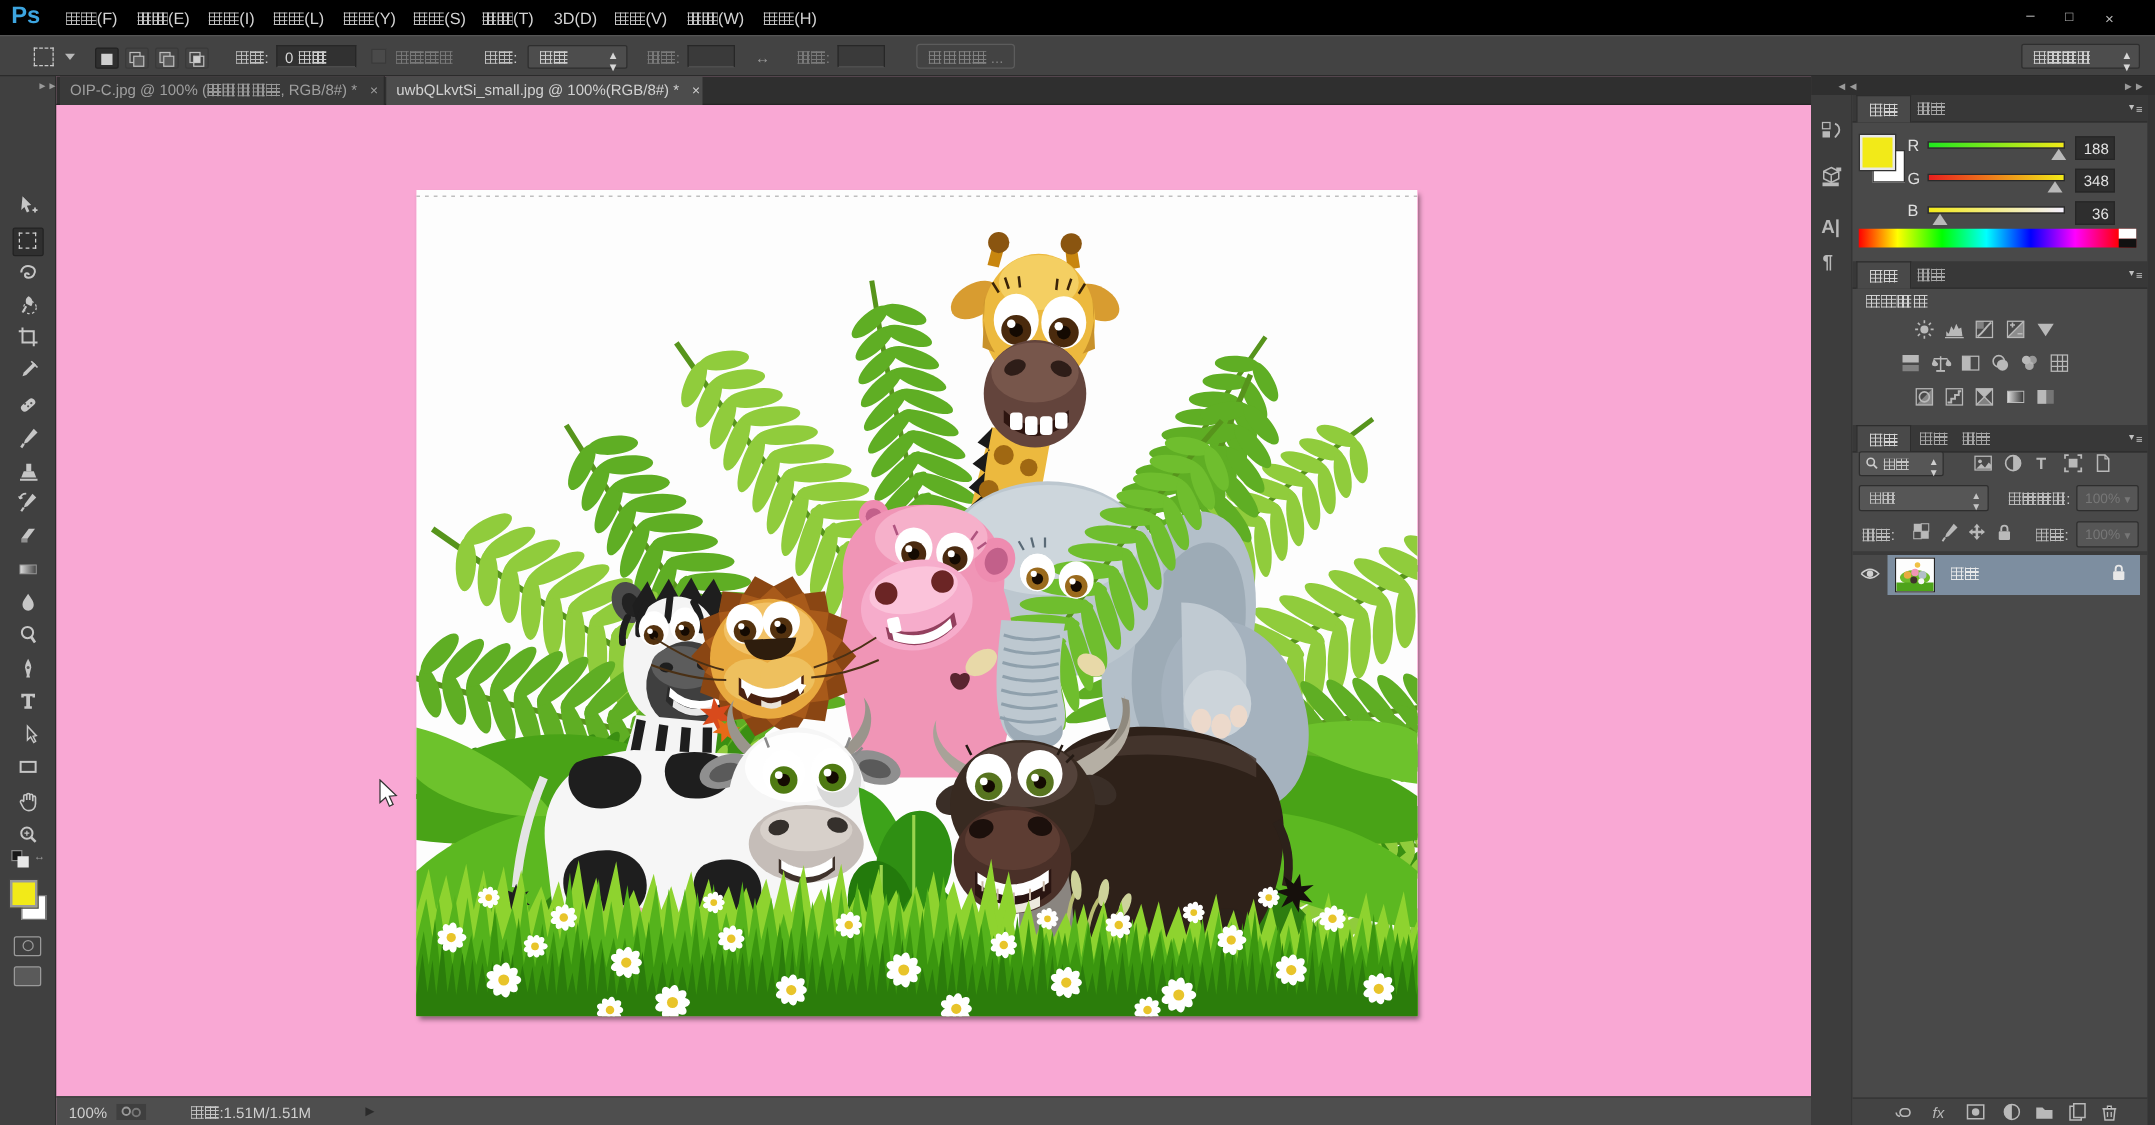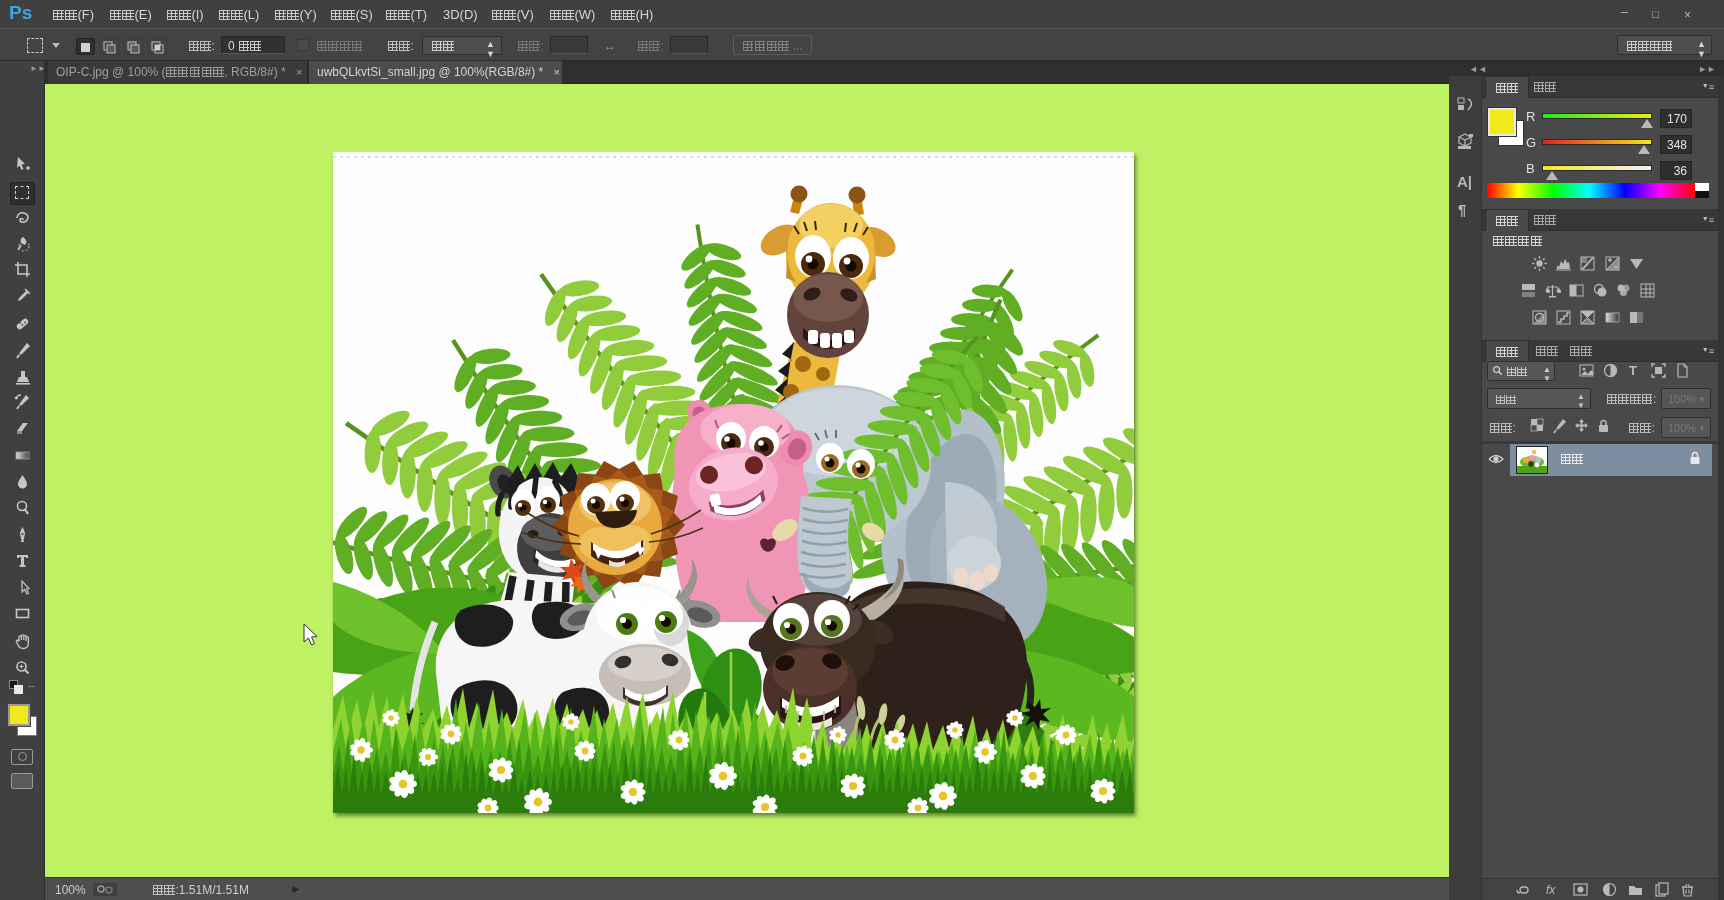--- a/index.html
+++ b/index.html
@@ -2,38 +2,38 @@
 <html><head><meta charset="utf-8"><style>
 *{margin:0;padding:0;box-sizing:border-box}
 html,body{width:1724px;height:900px;overflow:hidden;background:#232221;font-family:"Liberation Sans",sans-serif;-webkit-font-smoothing:antialiased}
 .abs{position:absolute}
 i.z{display:inline-block;width:.86em;height:.8em;margin:0 .06em;vertical-align:-.08em;
  background:repeating-linear-gradient(0deg,currentColor 0 1px,transparent 1px 3px),repeating-linear-gradient(90deg,currentColor 0 1px,transparent 1px 4px);
  opacity:.92}
 i.z.b{opacity:1}
 .dither{background-image:radial-gradient(rgba(0,0,0,.14) 1px,transparent 1px);background-size:3px 3px}
 
-#menubar{left:0;top:0;width:1724px;height:28px;background:#404040;color:#d4d4d4;font-size:13px}
+#menubar{left:0;top:0;width:1724px;height:28px;background:#000000;color:#d4d4d4;font-size:13px}
 #menubar .m{position:absolute;top:7px;white-space:nowrap}
 #pslogo{position:absolute;left:9px;top:2px;color:#3da5e0;font-size:19px;font-weight:bold;letter-spacing:0}
 .winbtn{position:absolute;top:8px;color:#b9b9b9;font-size:12px}
 
 #optbar{left:0;top:28px;width:1724px;height:33px;background:#434343;border-top:1px solid #555;border-bottom:1px solid #2b2b2b;color:#c9c9c9;font-size:12px}
 #optbar .lbl{position:absolute;top:10px}
 #optbar .dim{color:#7d7d7d}
 .well{position:absolute;background:#313131;border:1px solid #272727;border-bottom-color:#555;color:#d6d6d6}
 .btn4{position:absolute;top:9px;width:19px;height:17px;border:1px solid #3a3a3a;border-radius:2px}
 .ddbox{position:absolute;background:#4d4d4d;border:1px solid #2e2e2e;border-radius:2px;color:#d6d6d6}
 .obtn{position:absolute;border:1px solid #5c5c5c;border-radius:3px;color:#818181;text-align:center}
 
 #toolbar{left:0;top:61px;width:45px;height:839px;background:#404040;border-right:1px solid #2c2c2c}
 .tool{position:absolute;left:13px;width:19px;height:19px}
 .tool svg{display:block}
 
-#docarea{left:45px;top:61px;width:1404px;height:839px;background:#bef264}
+#docarea{left:45px;top:61px;width:1404px;height:839px;background:#f9a8d4}
 #tabbar{position:absolute;left:0;top:0;width:1404px;height:23px;background:#2f2f2f;border-bottom:1px solid #252525}
 .tab{position:absolute;top:0;height:23px;font-size:12px;padding:4px 8px 0 8px;white-space:nowrap}
 .tab .x{margin-left:7px;font-size:11px}
 #statusbar{position:absolute;left:0;bottom:0;width:1404px;height:23px;background:#4e4e4e;border-top:1px solid #3a3a3a;color:#cfcfcf;font-size:12px}
 
 #dock{left:1449px;top:61px;width:275px;height:839px;background:#3d3d3d}
 #dockhead{position:absolute;left:0;top:0;width:275px;height:15px;background:#2f2f2f;color:#9a9a9a;font-size:9px}
 #iconstrip{position:absolute;left:0;top:15px;width:33px;height:824px;background:#3d3d3d;border-right:1px solid #333}
 #panels{position:absolute;left:33px;top:15px;width:236px;height:824px;background:#494949}
 #rightedge{position:absolute;left:269px;top:15px;width:6px;height:824px;background:#343434}
@@ -908,21 +908,21 @@
       <div class="ptabrow" style="top:0">
         <div class="ptab on" style="left:3px"><i class="z"></i><i class="z"></i></div>
         <div class="ptab" style="left:42px"><i class="z"></i><i class="z"></i></div>
         <div class="pmenu"><span style="font-size:7px;vertical-align:2px">▼</span>≡</div>
       </div>
       <div class="abs" style="left:16px;top:44px;width:26px;height:26px;background:#fff;border:1px solid #333"></div>
       <div class="abs" style="left:6px;top:32px;width:28px;height:28px;background:#f2ea18;border:2px solid #e8e8e8;outline:1px solid #333"></div>
       <div class="abs" style="left:44px;top:33px;color:#e0e0e0;font-size:13px">R</div>
       <div class="sld" style="left:60px;top:37px;width:110px;background:linear-gradient(90deg,#1ee81e,#f2ea18)"></div>
       <div class="thumbtri" style="left:159px;top:43px"></div>
-      <div class="valbox" style="left:178px;top:33px;width:32px;height:19px">170</div>
+      <div class="valbox" style="left:178px;top:33px;width:32px;height:19px">188</div>
       <div class="abs" style="left:44px;top:59px;color:#e0e0e0;font-size:13px">G</div>
       <div class="sld" style="left:60px;top:63px;width:110px;background:linear-gradient(90deg,#e81e1e,#f2ea18)"></div>
       <div class="thumbtri" style="left:156px;top:69px"></div>
       <div class="valbox" style="left:178px;top:59px;width:32px;height:19px">348</div>
       <div class="abs" style="left:44px;top:85px;color:#e0e0e0;font-size:13px">B</div>
       <div class="sld" style="left:60px;top:89px;width:110px;background:linear-gradient(90deg,#f2ea18,#f4f0ff)"></div>
       <div class="thumbtri" style="left:64px;top:95px"></div>
       <div class="valbox" style="left:178px;top:85px;width:32px;height:19px">36</div>
       <div class="abs" style="left:5px;top:107px;width:222px;height:15px;background:linear-gradient(90deg,#f00,#ff0 14%,#0f0 30%,#0ff 46%,#00f 62%,#f0f 78%,#f00 94%,#800)"></div>
       <div class="abs" style="left:213px;top:107px;width:14px;height:8px;background:#fff"></div>

